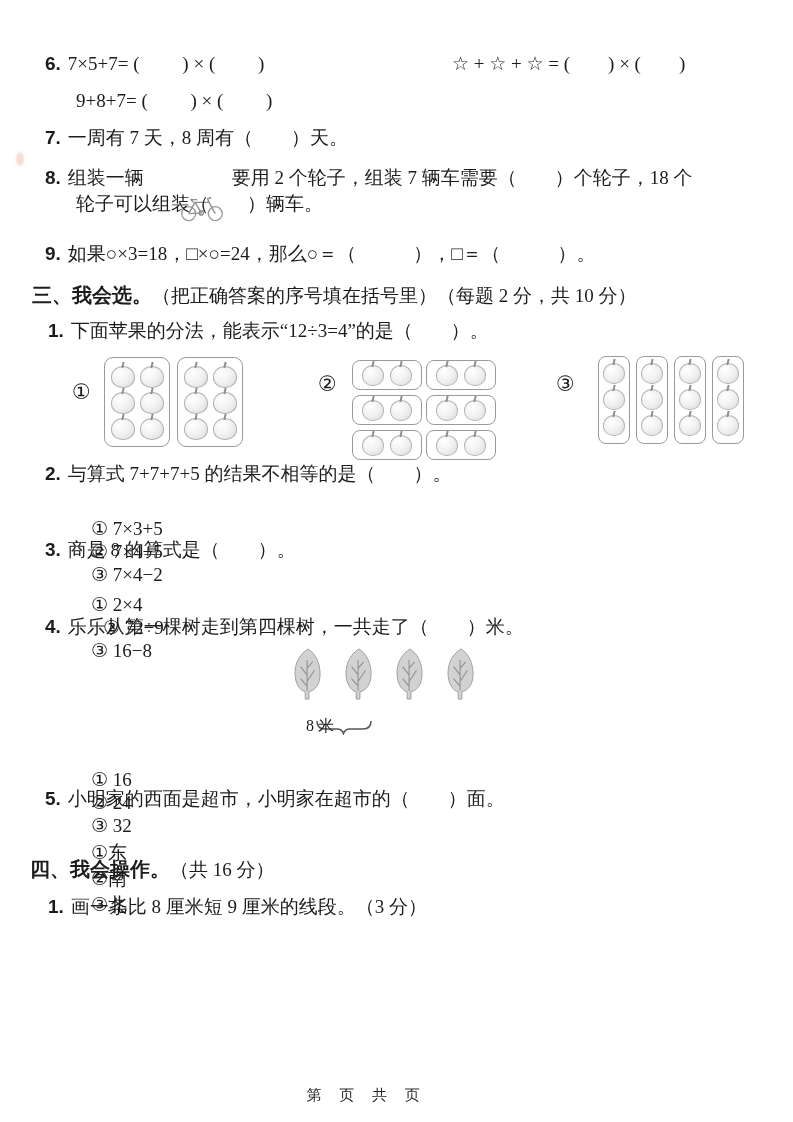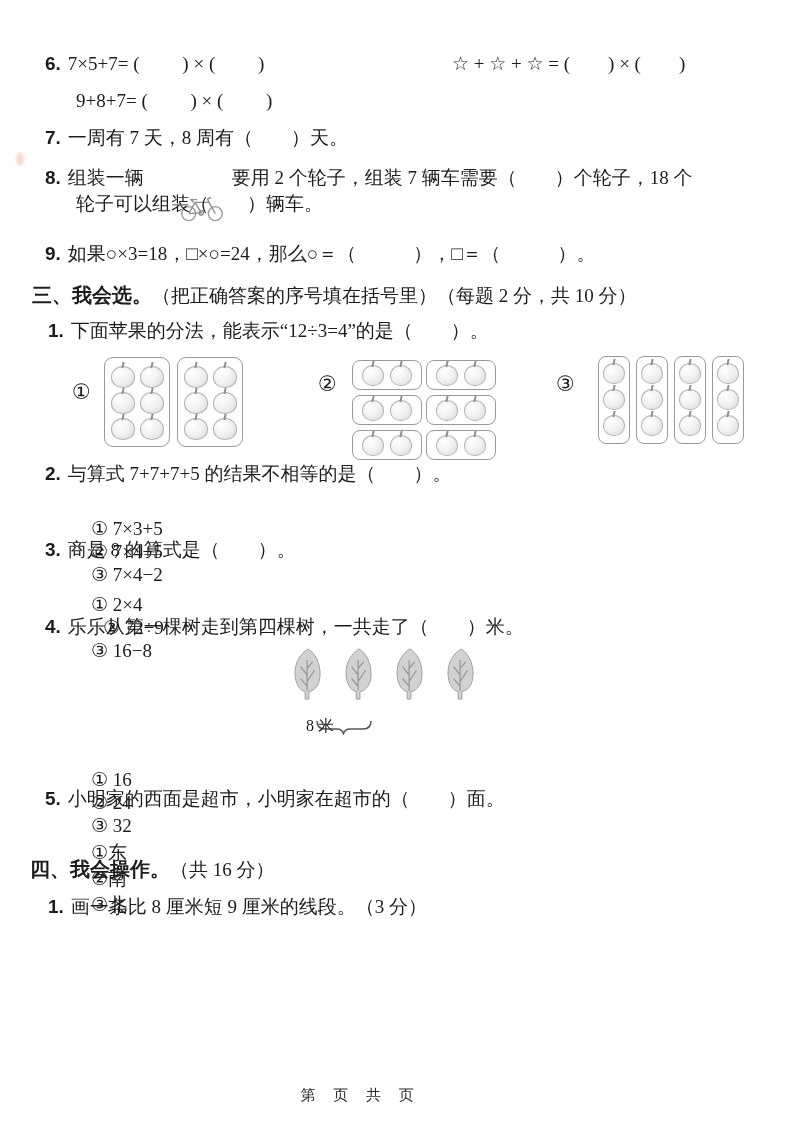--- a/index.html
+++ b/index.html
@@ -192,15 +192,15 @@
   <div class="abs row" style="left:30px;top:856px;">
     <span class="heading">四、我会操作。</span>
     <span class="t note">（共 16 分）</span>
   </div>
 
   <div class="abs t row" style="left:48px;top:895px;">
     <span class="qnum">1.</span>
     <span>画一条比 8 厘米短 9 厘米的线段。（3 分）</span>
   </div>
 
-  <div class="abs footer" style="left:0;top:1086px;width:721px;text-align:center;white-space:pre;">第 页 共 页</div>
+  <div class="abs footer" style="left:0;top:1086px;width:721px;text-align:center;white-space:pre;padding-left:6px;">第 页 共 页</div>
 
 </div>
 
 </body></html>

